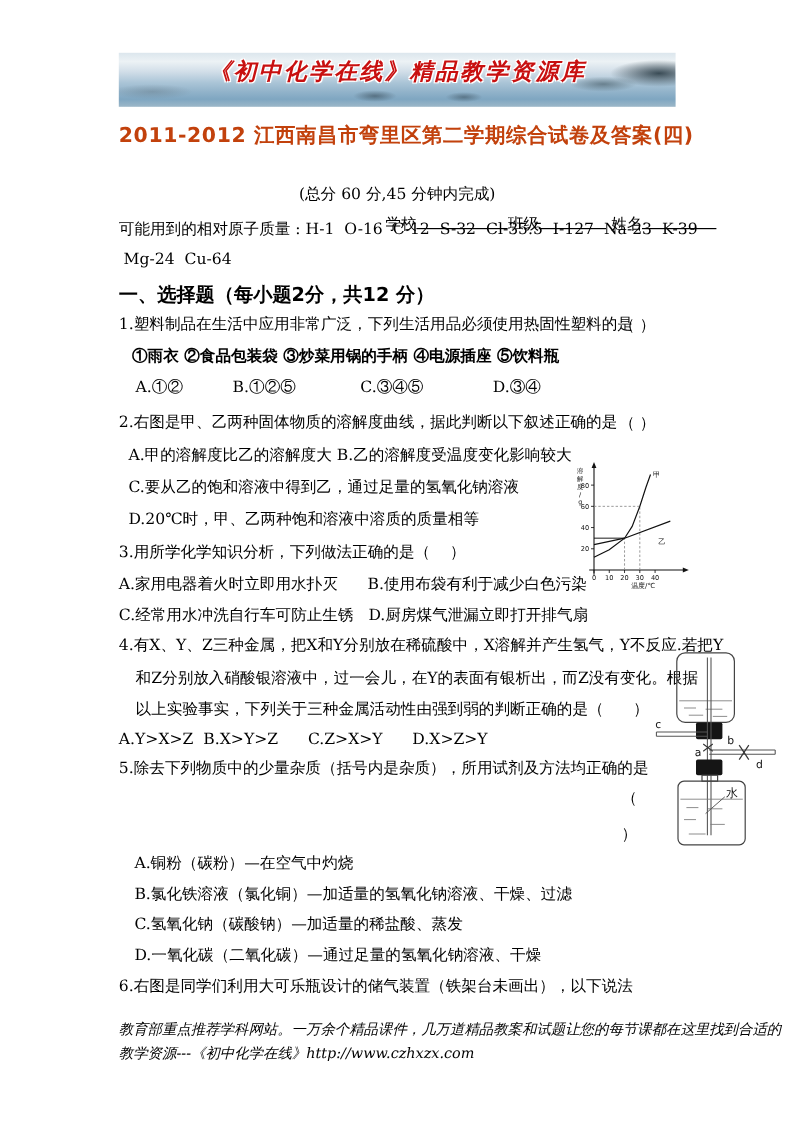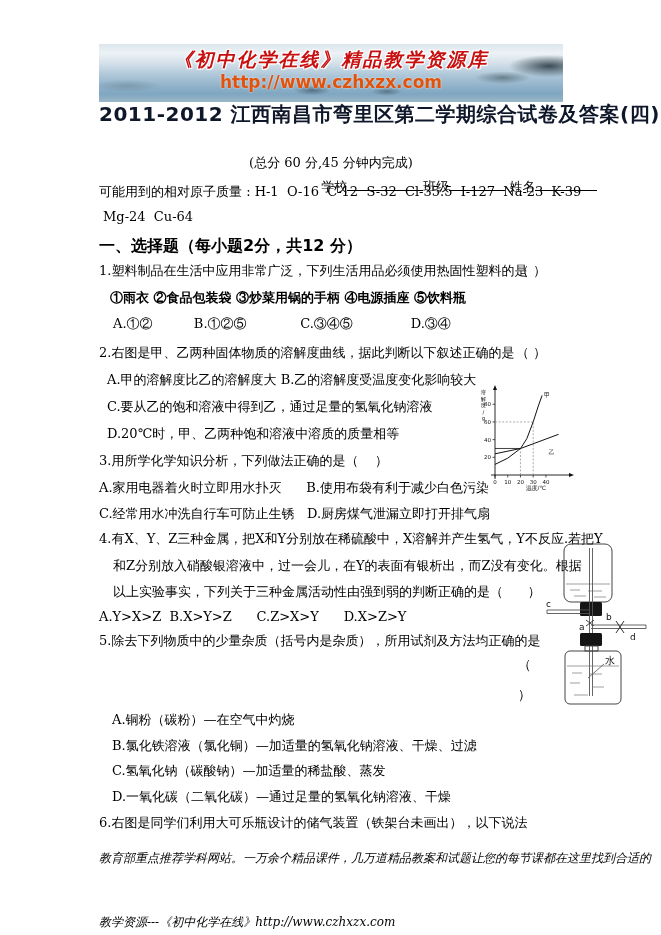--- a/index.html
+++ b/index.html
@@ -6,21 +6,21 @@
   body{
     width:661px;height:935px;background:#ffffff;position:relative;overflow:hidden;
     font-family:"DejaVu Serif","Liberation Serif",serif;color:#000;
   }
   .abs{position:absolute;}
   .ln{position:absolute;font-size:13px;line-height:17px;white-space:pre;}
   .bold{font-weight:bold;}
   .sans{font-family:"DejaVu Sans","Liberation Sans",sans-serif;}
   
   .banner{
-    left:99px;top:44px;width:464px;height:58px;
+    left:99px;top:44px;width:464px;height:45px;
     background:linear-gradient(180deg,#dce6ed 0%,#ecf2f5 16%,#d3dfe9 34%,#abc5d7 55%,#92b3ca 72%,#7fa6c1 86%,#9cb7c8 100%);
     overflow:hidden;
   }
   .banner .rocks{
     position:absolute;left:0;top:0;right:0;bottom:0;
     background:
       radial-gradient(ellipse 58px 16px at 97% 38%, rgba(42,60,70,.9), rgba(42,60,70,0) 70%),
       radial-gradient(ellipse 40px 9px at 87% 58%, rgba(55,75,85,.55), rgba(55,75,85,0) 70%),
       radial-gradient(ellipse 26px 7px at 46% 80%, rgba(40,55,65,.5), rgba(40,55,65,0) 70%),
       radial-gradient(ellipse 22px 6px at 62% 82%, rgba(40,55,65,.45), rgba(40,55,65,0) 70%),
@@ -34,36 +34,35 @@
   }
   .banner .url{
     position:absolute;left:0;top:28px;width:100%;text-align:center;
     font-family:"DejaVu Sans","Liberation Sans",sans-serif;
     font-size:17px;font-weight:bold;color:#e2520a;
     text-shadow:0 0 2px rgba(255,255,255,.8);
   }
   .title{
     left:99px;top:101px;width:464px;text-align:right;
     font-family:"DejaVu Sans","Liberation Sans",sans-serif;
-    font-size:20px;font-weight:bold;color:#0f172a;letter-spacing:.5px;white-space:pre;
+    font-size:17px;font-weight:bold;color:#c2410c;letter-spacing:.5px;white-space:pre;
   }
   .subtitle{left:99px;top:154px;width:464px;text-align:center;}
   .blank{display:inline-block;border-bottom:1px solid #000;height:13px;vertical-align:baseline;}
   .paren{position:absolute;font-size:13px;}
   .footer-ln{position:absolute;font-size:12px;line-height:16px;font-style:italic;white-space:pre;
     font-family:"DejaVu Serif","Liberation Serif",serif;}
   svg text{font-family:"DejaVu Sans","Liberation Sans",sans-serif;fill:#111;}
 </style>
 </head>
 <body>
 
 <div class="abs banner">
   <div class="rocks"></div>
   <div class="brand">《初中化学在线》精品教学资源库</div>
-  <div class="url">http://www.czhxzx.com</div>
 </div>
 
 <div class="abs title">2011-2012 江西南昌市弯里区第二学期综合试卷及答案(四)</div>
 <div class="ln subtitle">(总分 60 分,45 分钟内完成)</div>
 
 <div class="ln" style="left:313px;top:160px;">
   <span>学校</span><span class="blank" style="width:76px;"></span><span>班级</span><span class="blank" style="width:56px;"></span> <span>姓名</span><span class="blank" style="width:62px;"></span>
 </div>
 
 <div class="ln" style="left:99px;top:183px;">可能用到的相对原子质量 : H-1  O-16  C-12  S-32  Cl-35.5  I-127  Na-23  K-39</div>
@@ -195,13 +194,13 @@
   <line x1="58" y1="126" x2="42" y2="140" stroke="#555" stroke-width="0.8"></line>
 
   <text x="0" y="69" font-size="9">c</text>
   <text x="33" y="92" font-size="9">a</text>
   <text x="60" y="82" font-size="9">b</text>
   <text x="84" y="102" font-size="9">d</text>
   <text x="59" y="126" font-size="10">水</text>
 </svg>
 
 <div class="footer-ln" style="left:99px;top:850px;">教育部重点推荐学科网站。一万余个精品课件，几万道精品教案和试题让您的每节课都在这里找到合适的</div>
-<div class="footer-ln" style="left:99px;top:870px;margin-top:44px;">教学资源---《初中化学在线》http://www.czhxzx.com</div>
+<div class="footer-ln" style="left:99px;top:870px;">教学资源---《初中化学在线》http://www.czhxzx.com</div>
 
 </body></html>

